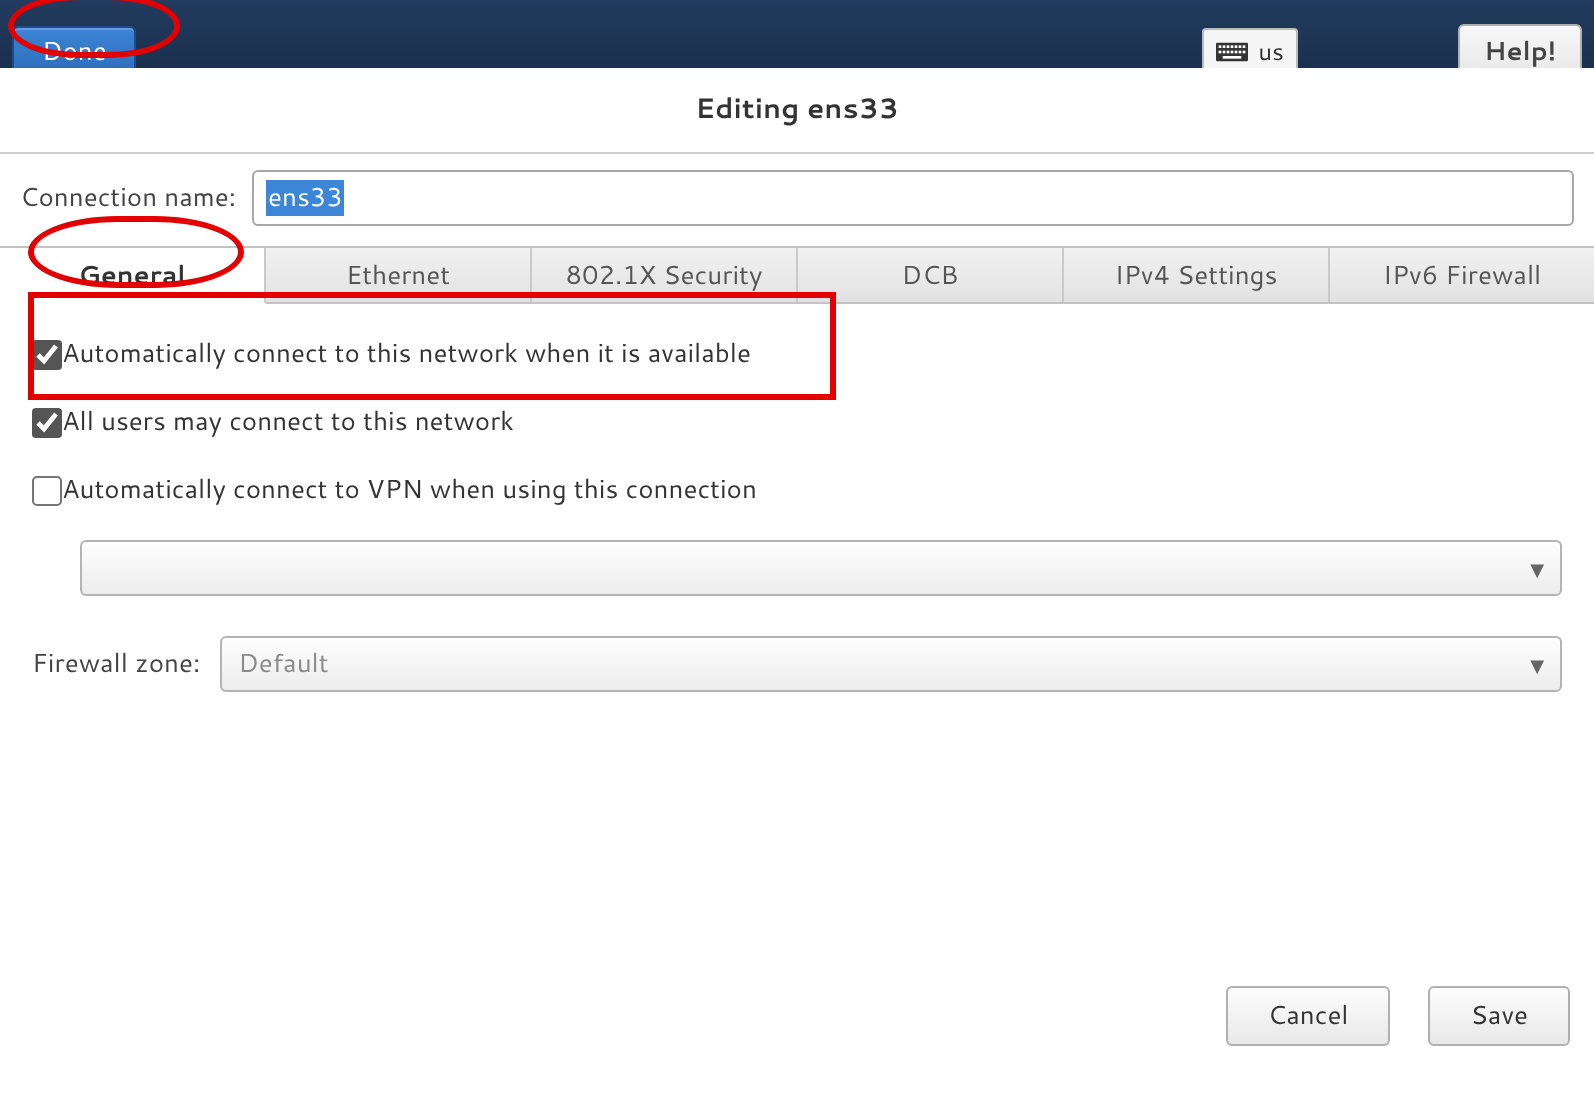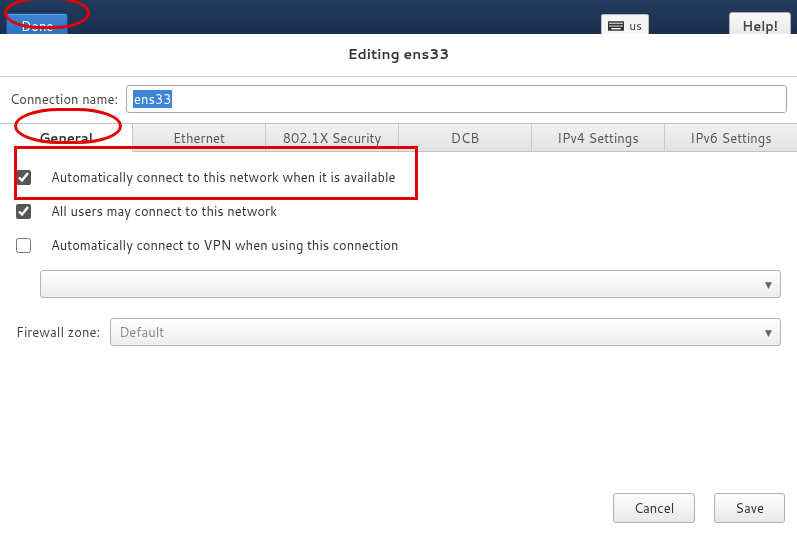--- a/index.html
+++ b/index.html
@@ -124,21 +124,21 @@
     border-bottom: 1px solid #fff;
     margin-bottom: -1px;
   }
 
   .tab-body {
     padding: 16px 16px;
   }
   .check-row {
     display: flex;
     align-items: center;
-    gap: 20px;
+    gap: 0;
     font-size: 13px;
     color: #333;
     margin-bottom: 16px;
   }
   .check-row input[type=checkbox] {
     width: 15px; height: 15px;
     accent-color: #555;
   }
 
   .dropdown {
@@ -229,21 +229,21 @@
       <span class="sel">ens33</span>
     </div>
   </div>
 
   <div class="tabs">
     <div class="tab active">General</div>
     <div class="tab">Ethernet</div>
     <div class="tab">802.1X Security</div>
     <div class="tab">DCB</div>
     <div class="tab">IPv4 Settings</div>
-    <div class="tab">IPv6 Settings</div>
+    <div class="tab">IPv6 Firewall</div>
   </div>
 
   <div class="tab-body">
 
     <div class="check-row">
       <input type="checkbox" checked="" style="">
       <span>Automatically connect to this network when it is available</span>
     </div>
 
     <div class="check-row">

